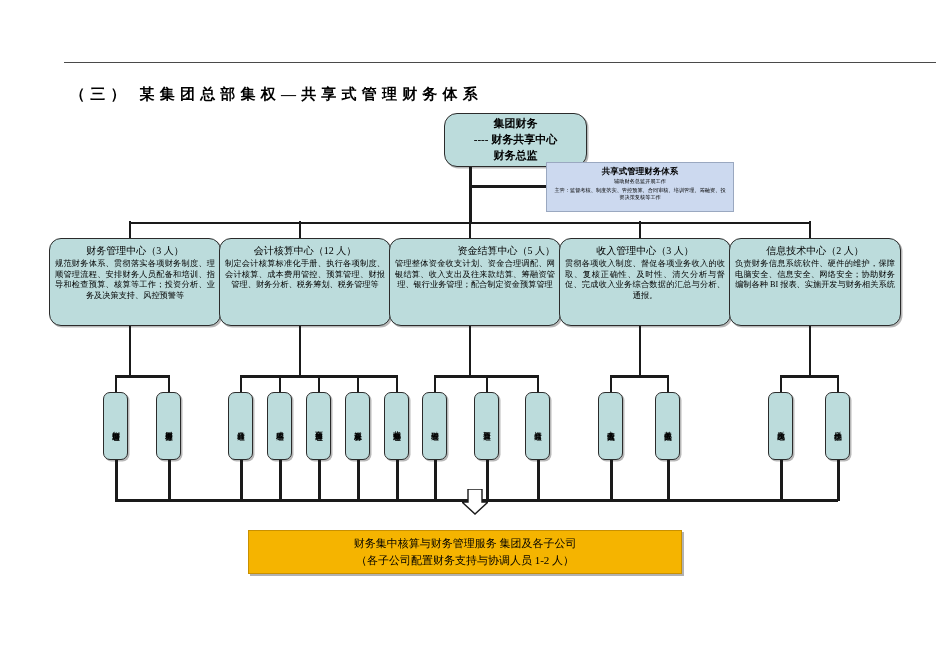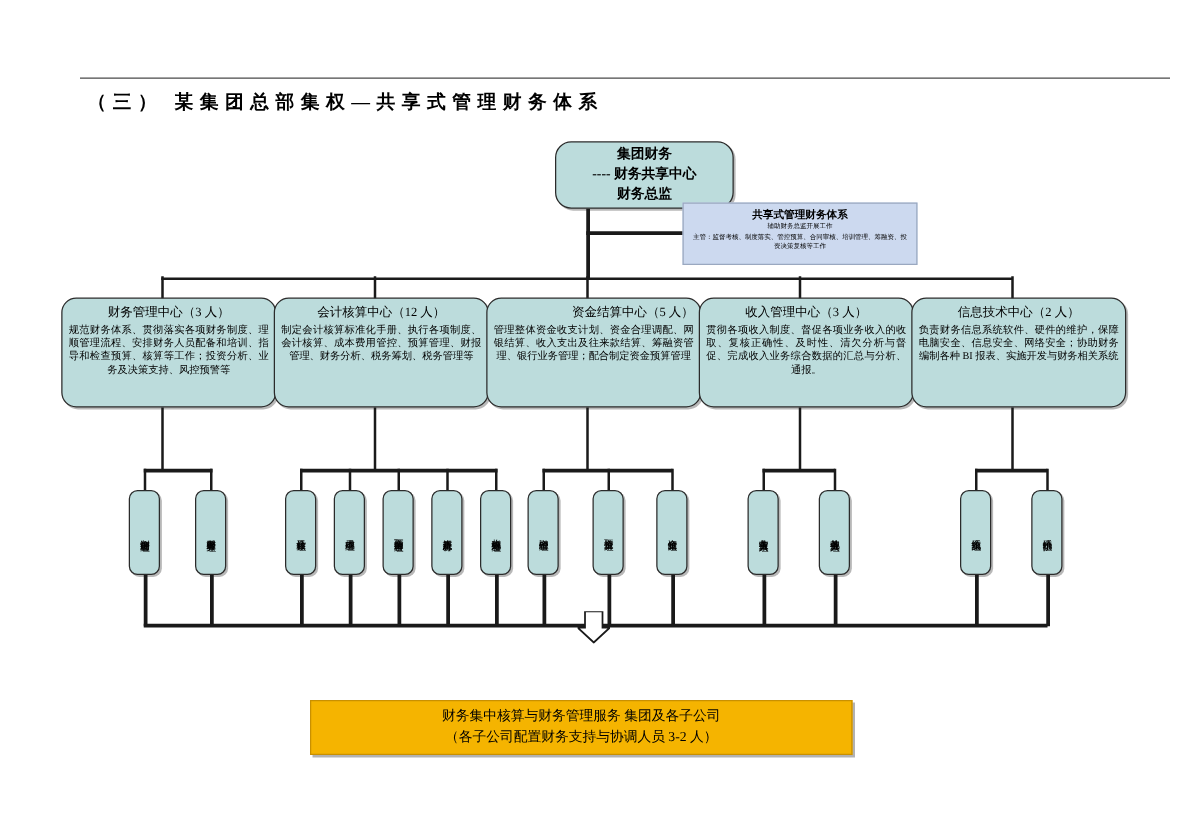--- a/index.html
+++ b/index.html
@@ -12,21 +12,21 @@
   #page{position:relative;width:950px;height:672px;}
 
   
   .top-rule{
     position:absolute;left:64px;top:62px;width:872px;height:0;
     border-top:1.6px solid #4a4a4a;
   }
 
   
   .title{
-    position:absolute;left:70px;top:72px;
+    position:absolute;left:70px;top:85px;
     font-size:15px;font-weight:bold;color:#000;
     letter-spacing:5.2px;white-space:nowrap;
     font-family:"Liberation Serif","DejaVu Serif",serif;
   }
 
   
   .node{
     position:absolute;box-sizing:border-box;
     background:#bcdcdc;
     border:1.4px solid #2b2b2b;
@@ -73,21 +73,21 @@
     border-radius:7px;
     writing-mode:vertical-rl;
     text-orientation:upright;
     font-size:7.6px;line-height:1.05;
     letter-spacing:0.4px;
     padding:3px 0;
   }
 
   
   .orange{
-    position:absolute;left:248px;top:560px;width:434px;height:44px;
+    position:absolute;left:248px;top:530px;width:434px;height:44px;
     box-sizing:border-box;
     background:#f5b400;
     border:1px solid #c99000;
     display:flex;flex-direction:column;
     align-items:center;justify-content:center;
     text-align:center;color:#000;
     font-size:11px;line-height:1.55;
     box-shadow:2px 2px 0 rgba(0,0,0,0.30);
   }
 
@@ -221,16 +221,16 @@
   <div class="ln h" style="left:115px;top:499px;width:723px;"></div>
 
   <div class="arrow-wrap">
     <svg width="26" height="26" viewBox="0 0 26 26">
       <polygon points="6,0 20,0 20,13 26,13 13,25 0,13 6,13" fill="#ffffff" stroke="#1a1a1a" stroke-width="1.4"></polygon>
     </svg>
   </div>
 
   <div class="orange">
     <div>财务集中核算与财务管理服务 集团及各子公司</div>
-    <div>（各子公司配置财务支持与协调人员 3-2 人）</div>
+    <div>（各子公司配置财务支持与协调人员 1-2 人）</div>
   </div>
 
 </div>
 
 </body></html>

